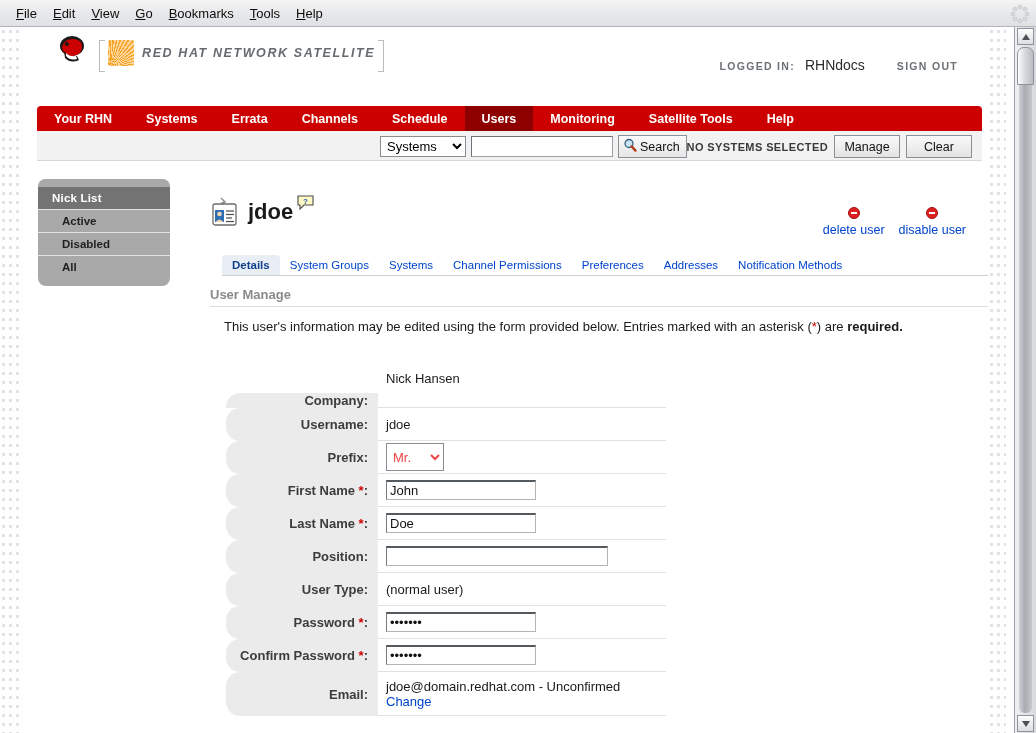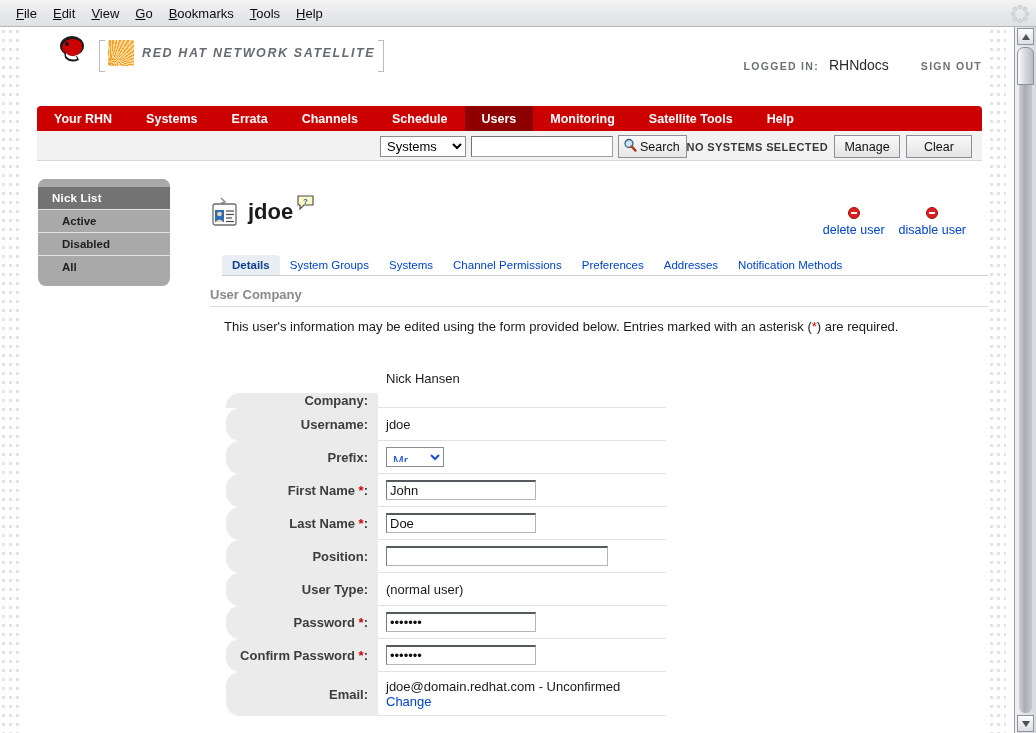--- a/index.html
+++ b/index.html
@@ -131,21 +131,21 @@
     background-color: #f4a32b;
     border-radius: 2px;
   }
   #brand-text {
     margin-left: 8px;
     font-size: 12.5px; font-weight: bold; color: #666b70;
     letter-spacing: 1.6px;
   }
 
   #login-area {
-    position: absolute; right: 6px; top: 46px;
+    position: absolute; right: 30px; top: 46px;
     transform: translateY(-100%);
     display: flex; align-items: baseline; gap: 10px;
     white-space: nowrap;
   }
   .smallcaps {
     font-size: 10.5px; font-weight: bold; color: #6b7075;
     letter-spacing: 1.3px;
     text-transform: uppercase;
   }
   #login-user {
@@ -331,21 +331,21 @@
     padding-bottom: 4px;
     border-bottom: 1px solid #dddddd;
     box-sizing: border-box;
   }
   #intro {
     position: absolute; left: 32px; top: 142px;
     font-size: 13px; color: #1a1a1a;
     width: 740px;
   }
   #intro .req { color: #cc0000; }
-  #intro b { font-weight: normal; }
+  #intro b { font-weight: bold; }
 
   
   #form {
     position: absolute; left: 34px; top: 173px;
     width: 440px;
   }
   .frow { display: flex; align-items: stretch; min-height: 33px; }
   .flabel {
     width: 152px;
     background: #ebebeb;
@@ -377,26 +377,26 @@
     border: 1px solid #b4b4b4;
     border-top: 2px solid #555a5f;
     border-left: 1px solid #767b80;
     padding: 0 3px;
     color: #111;
   }
   input.f-text.wide { width: 222px; }
   select.f-select {
     font-family: "Liberation Sans", sans-serif;
     font-size: 13px;
-    height: 20px; width: 58px;
+    height: 28px; width: 58px;
     border: 1px solid #888d94;
     background: #ffffff;
     border-radius: 0;
     padding: 4px 2px;
-    color: #1d4ed8;
+    color: #ef4444;
   }
 </style>
 </head>
 <body>
 
 <div id="browser">
 
   <div id="menubar">
     <div id="menubar-items">
       <div class="menu-item"><span class="ak">F</span>ile</div>
@@ -545,21 +545,21 @@
       <div id="tabstrip">
           <div class="subtab active">Details</div>
           <div class="subtab">System Groups</div>
           <div class="subtab">Systems</div>
           <div class="subtab">Channel Permissions</div>
           <div class="subtab">Preferences</div>
           <div class="subtab">Addresses</div>
           <div class="subtab">Notification Methods</div>
         </div>
 
-      <div id="section-title">User Company</div>
+      <div id="section-title">User Manage</div>
 
       <div id="intro">
         <span>This user's information may be edited using the form provided below. Entries marked with an asterisk (</span><span class="req">*</span><span>) are </span><b>required.</b>
       </div>
 
       <div id="form">
 
         <div class="frow">
           <div class="flabel">Company:</div>
           <div class="fvalue">Nick Hansen</div>

